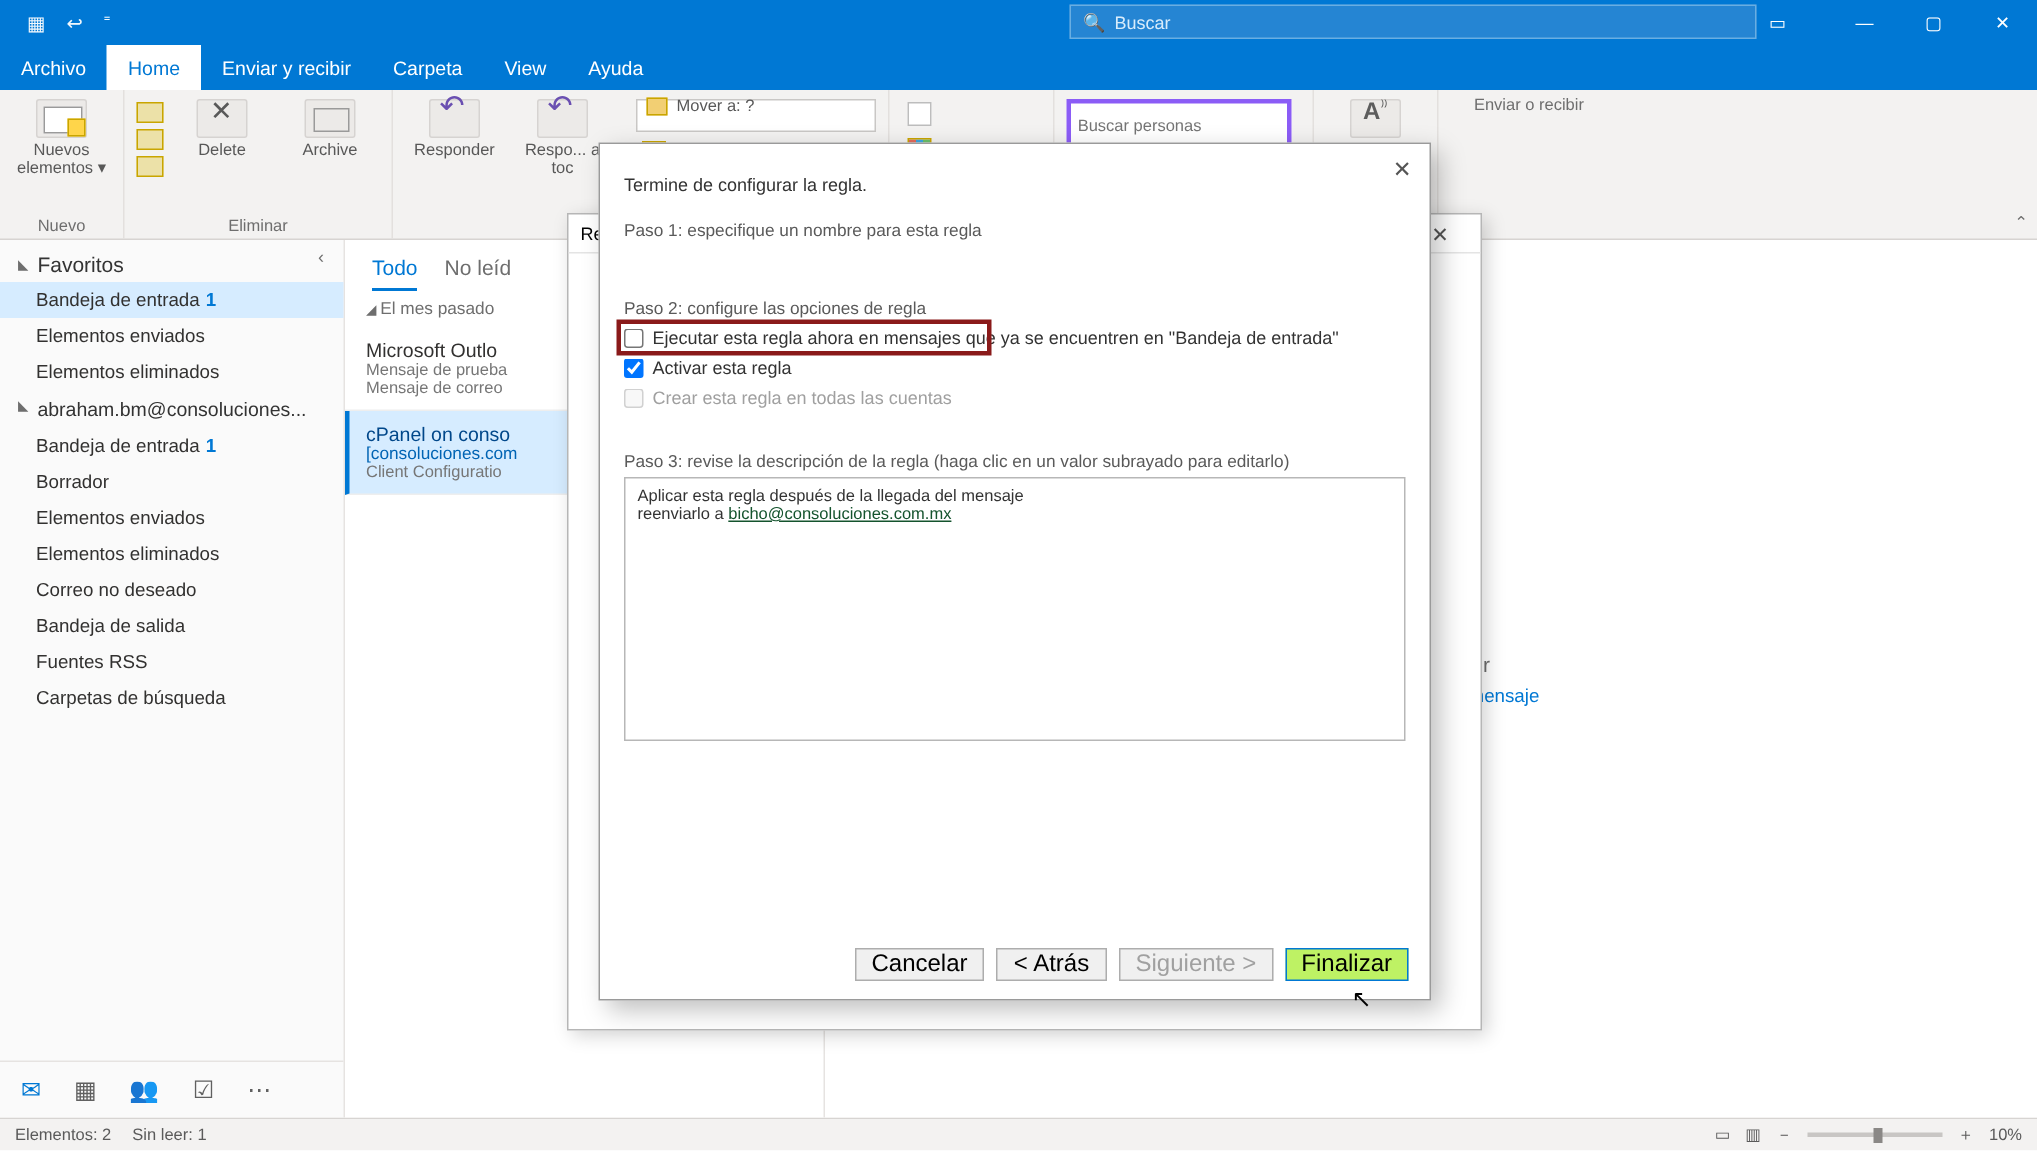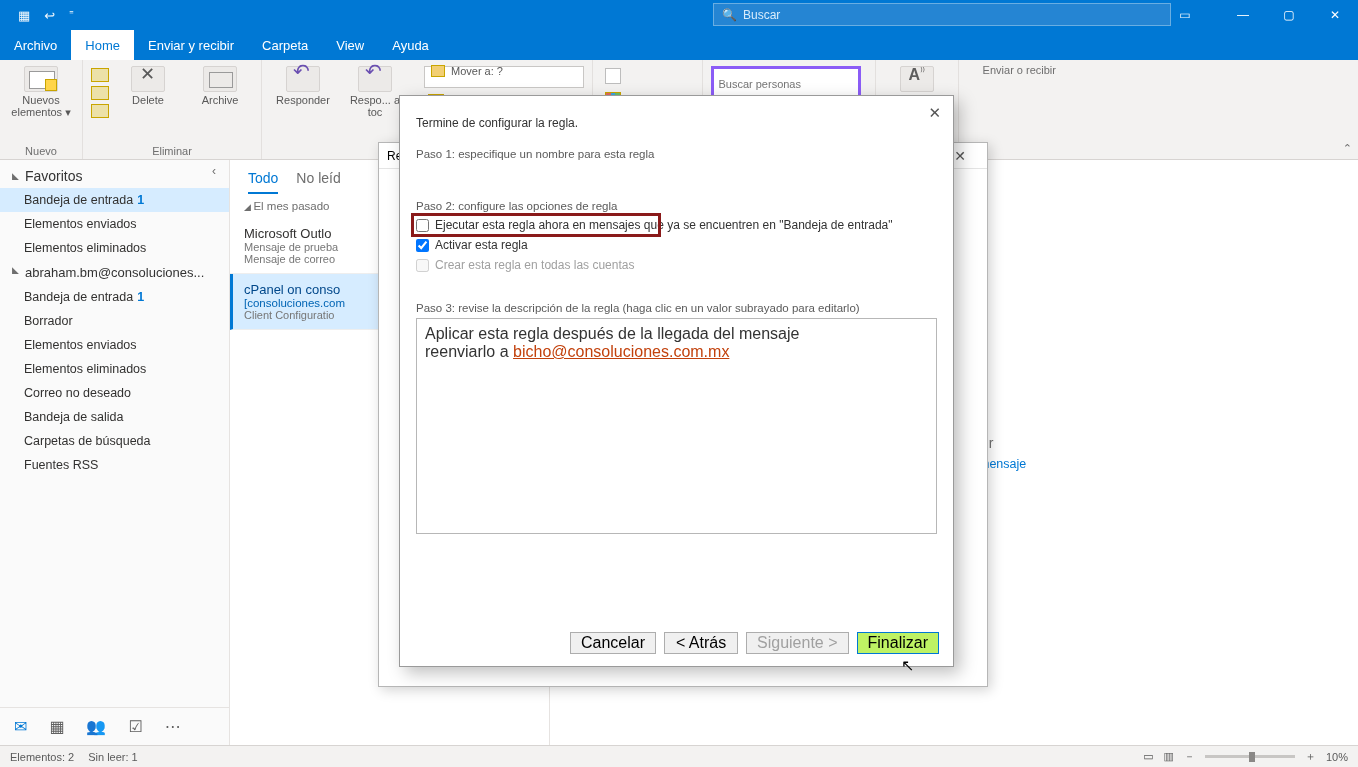--- a/index.html
+++ b/index.html
@@ -95,22 +95,22 @@
 .dlg .dlg-close { position:absolute; right:6px; top:6px; font-size:15px; color:#555; padding:2px 6px; }
 .dlg .dlg-title { font-size:12px; margin-bottom:8px; }
 .dlg .dlg-sub { font-size:12px; margin:6px 0 18px; }
 .dlg .step-lbl { font-size:11.5px; color:#5a5a5a; margin-top:10px; margin-bottom:4px; }
 .dlg .name-wrap { display:flex; }
 .dlg input.rule-name { width:100%; height:22px; border:1px solid #b7b7b7; font-size:12px; padding:0 4px; }
 .hl-box { position:absolute; left:11px; top:117px; width:250px; height:24px; border:3px solid #8a1a1a; pointer-events:none; }
 .dlg .chk-row { display:flex; align-items:center; gap:6px; margin:6px 0; font-size:12px; }
 .dlg .chk-row input { width:13px; height:13px; }
 .dlg .chk-row.disabled { color:#a0a0a0; }
-.dlg .desc-box { border:1px solid #b7b7b7; height:216px; padding:6px 8px; font-size:16px; background:#fff; }
-.dlg .desc-box a { color:#c2410c; }
+.dlg .desc-box { border:1px solid #b7b7b7; height:176px; padding:6px 8px; font-size:11px; background:#fff; }
+.dlg .desc-box a { color:#14532d; }
 .dlg .btn-row { position:absolute; bottom:12px; right:14px; display:flex; gap:8px; }
 .dlg .btn-row button { min-width:74px; height:22px; font-size:16px; background:#f0f0f0; border:1px solid #adadad; padding:0 10px; }
 .dlg .btn-row button.primary { border:1px solid #0078d4; background:#bef264; }
 .dlg .btn-row button:disabled { color:#a0a0a0; }
 .cursor { position:absolute; left:901px; top:656px; font-size:16px; color:#000; pointer-events:none; }
 </style>
 </head>
 <body>
 
 <div class="titlebar">
@@ -242,22 +242,22 @@
     <div class="item sel"><span>Bandeja de entrada</span><span class="cnt">1</span></div>
     <div class="item">Elementos enviados</div>
     <div class="item">Elementos eliminados</div>
     <div class="item acct">abraham.bm@consoluciones...</div>
     <div class="item"><span>Bandeja de entrada</span><span class="cnt">1</span></div>
     <div class="item">Borrador</div>
     <div class="item">Elementos enviados</div>
     <div class="item">Elementos eliminados</div>
     <div class="item">Correo no deseado</div>
     <div class="item">Bandeja de salida</div>
+    <div class="item">Fuentes RSS</div>
     <div class="item">Carpetas de búsqueda</div>
-    <div class="item">Fuentes RSS</div>
     <div class="nav-footer">
       <span class="mail">✉</span>
       <span>▦</span>
       <span>👥</span>
       <span>☑</span>
       <span>⋯</span>
     </div>
   </div>
 
   <div class="list">

